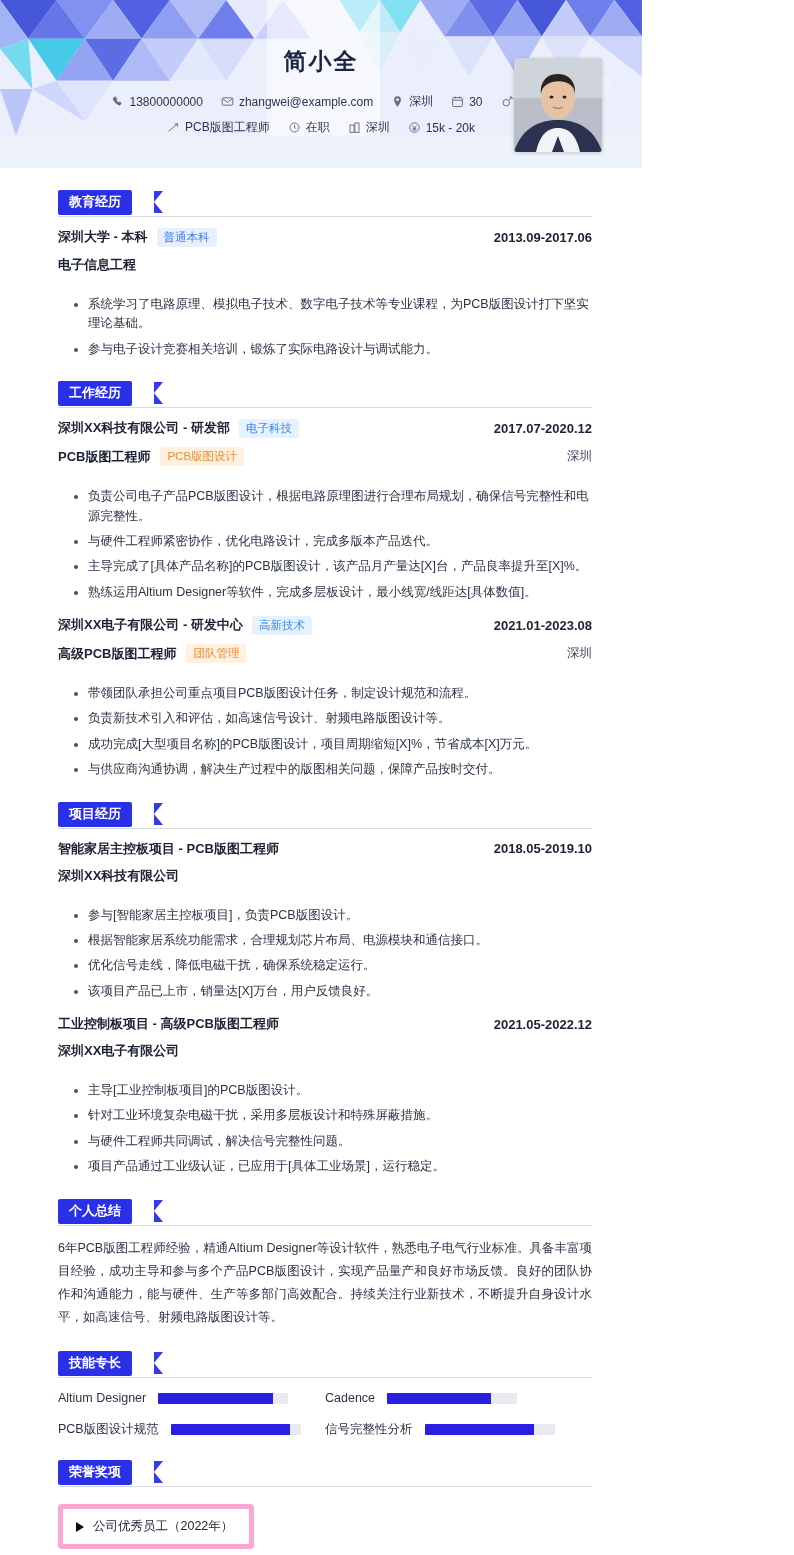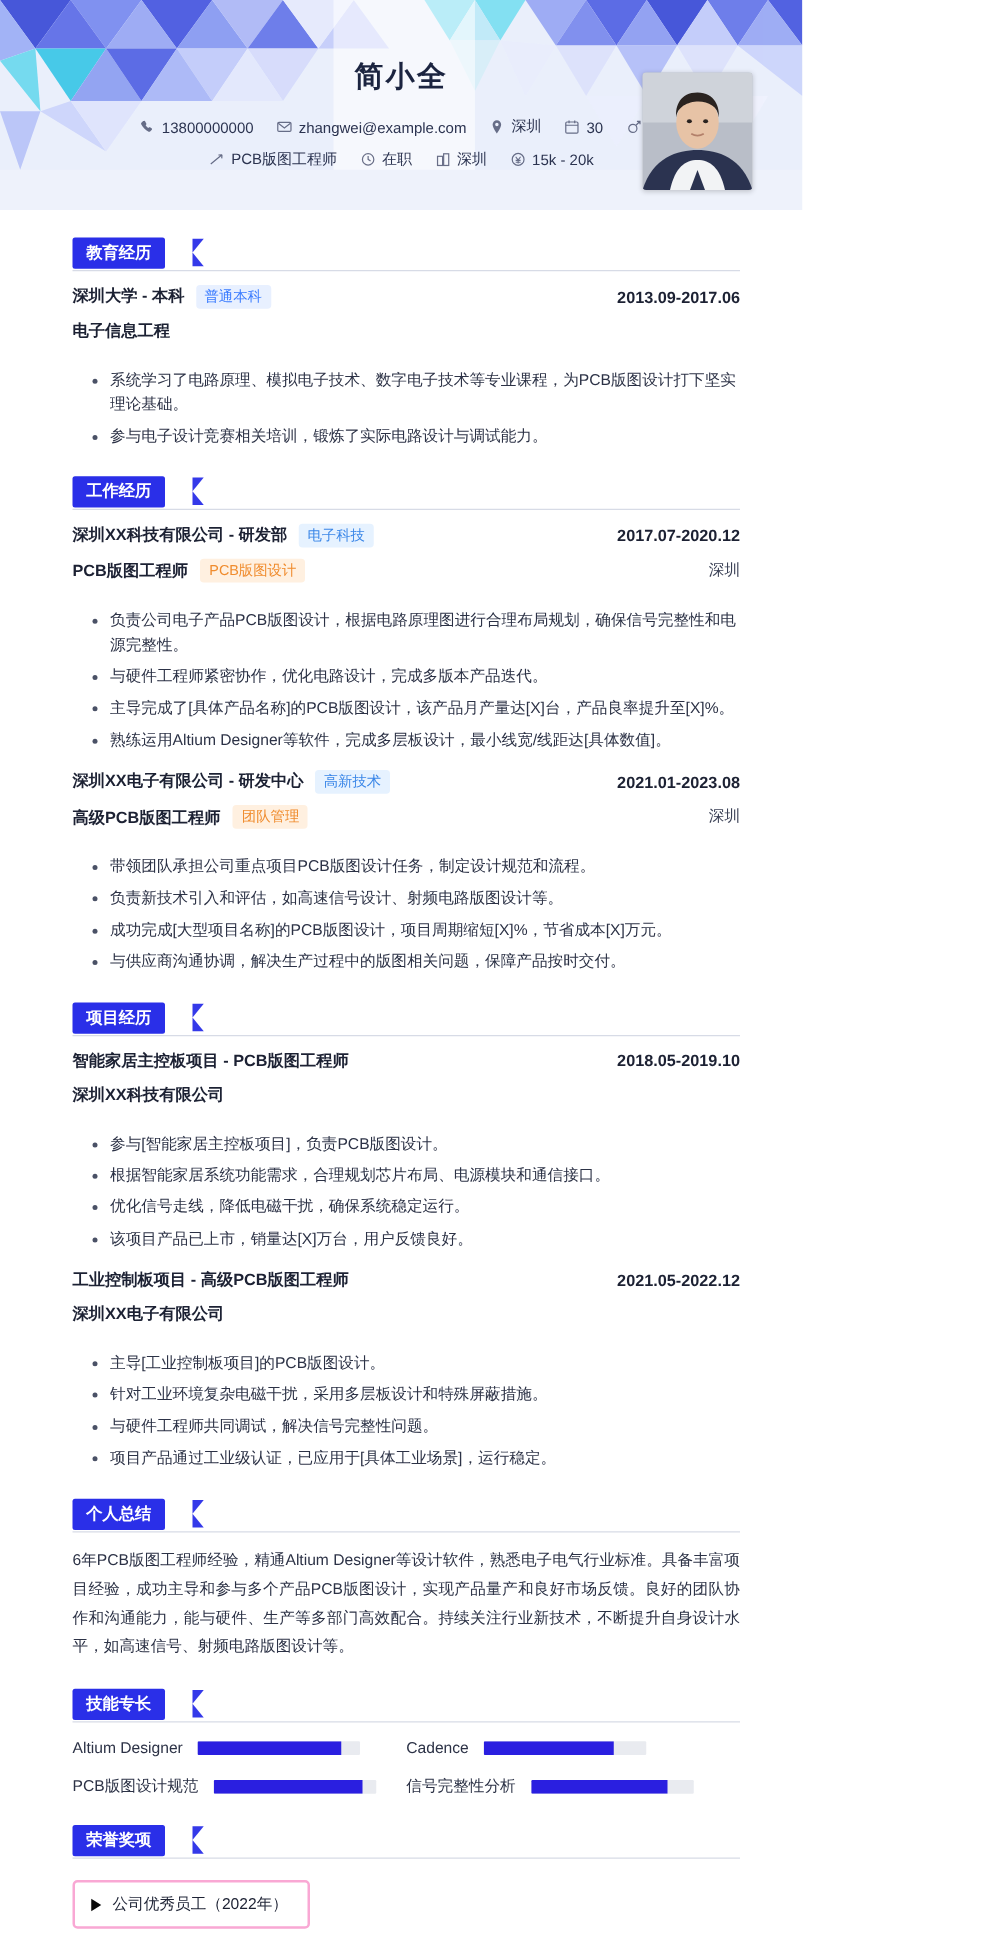--- a/index.html
+++ b/index.html
@@ -173,21 +173,21 @@
     overflow: hidden;
   }
   .skill-fill { position: absolute; left: 0; top: 0; bottom: 0; background: #2a1fe0; }
 
   
   .award {
     margin-top: 16px;
     display: inline-flex;
     align-items: center;
     gap: 9px;
-    border: 2px solid #f9a8d4;
+    border: 5px solid #f9a8d4;
     border-radius: 4px;
     padding: 9px 16px 9px 13px;
     font-size: 12.5px;
     color: #1c2133;
     background: #fff;
   }
   .tri {
     width: 0; height: 0;
     border-left: 8px solid #0a0a0a;
     border-top: 5px solid transparent;

